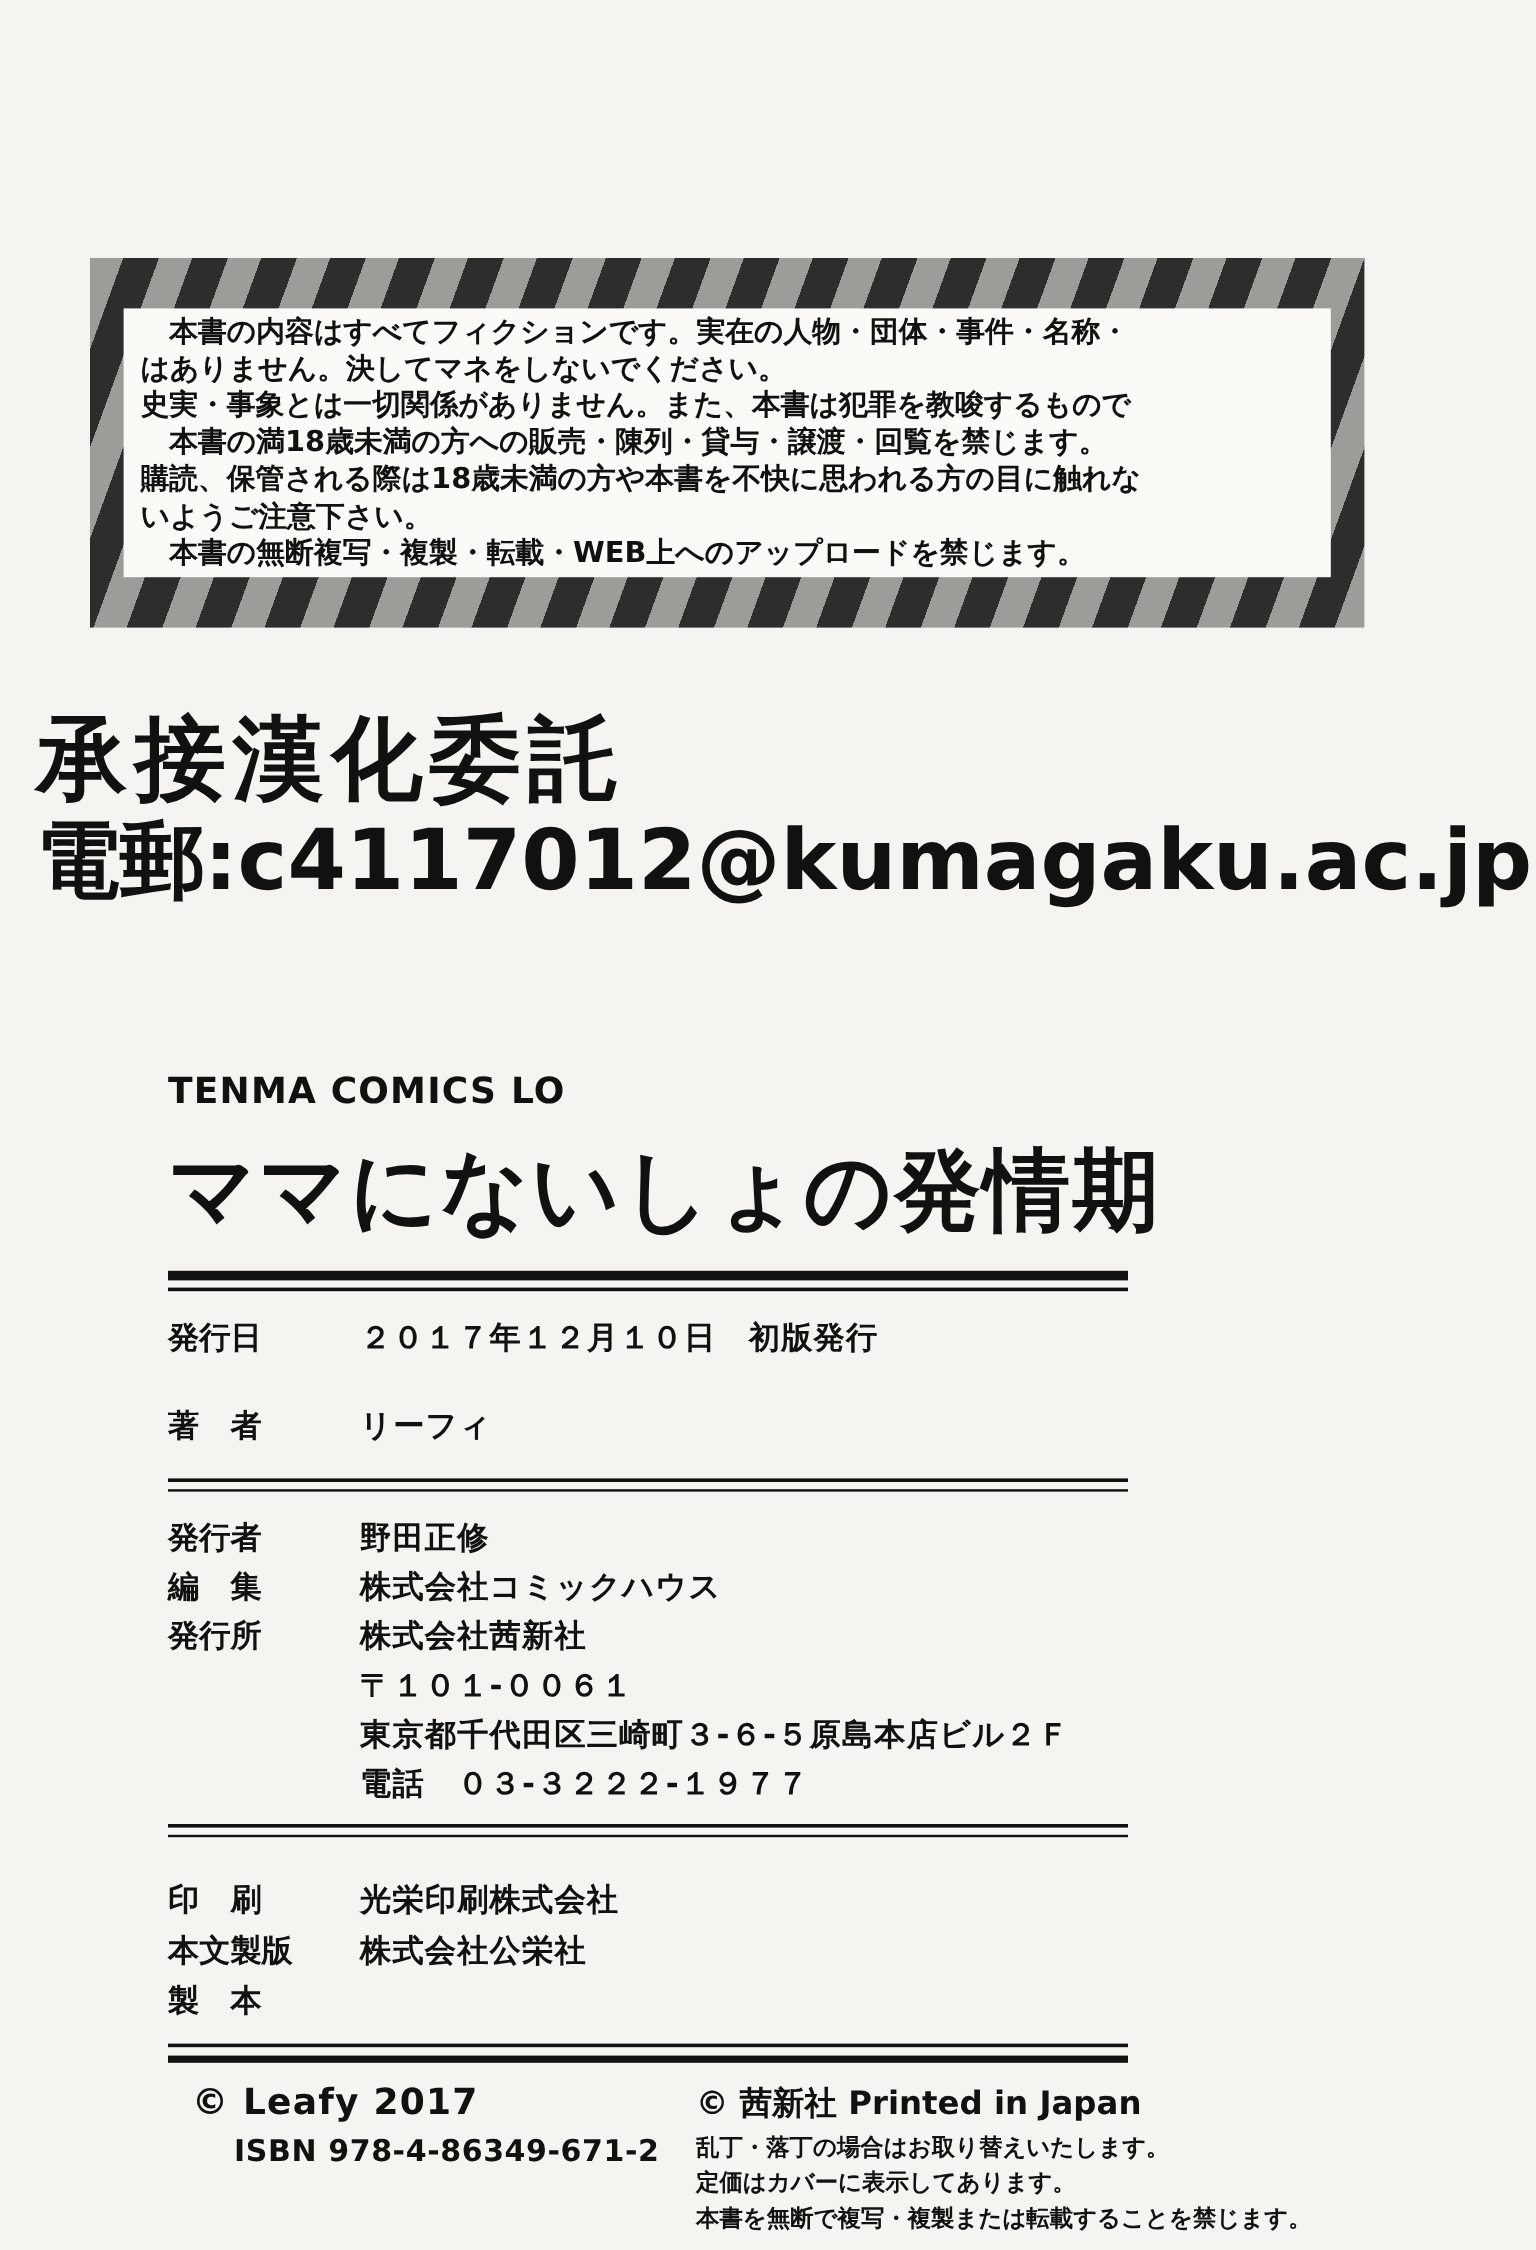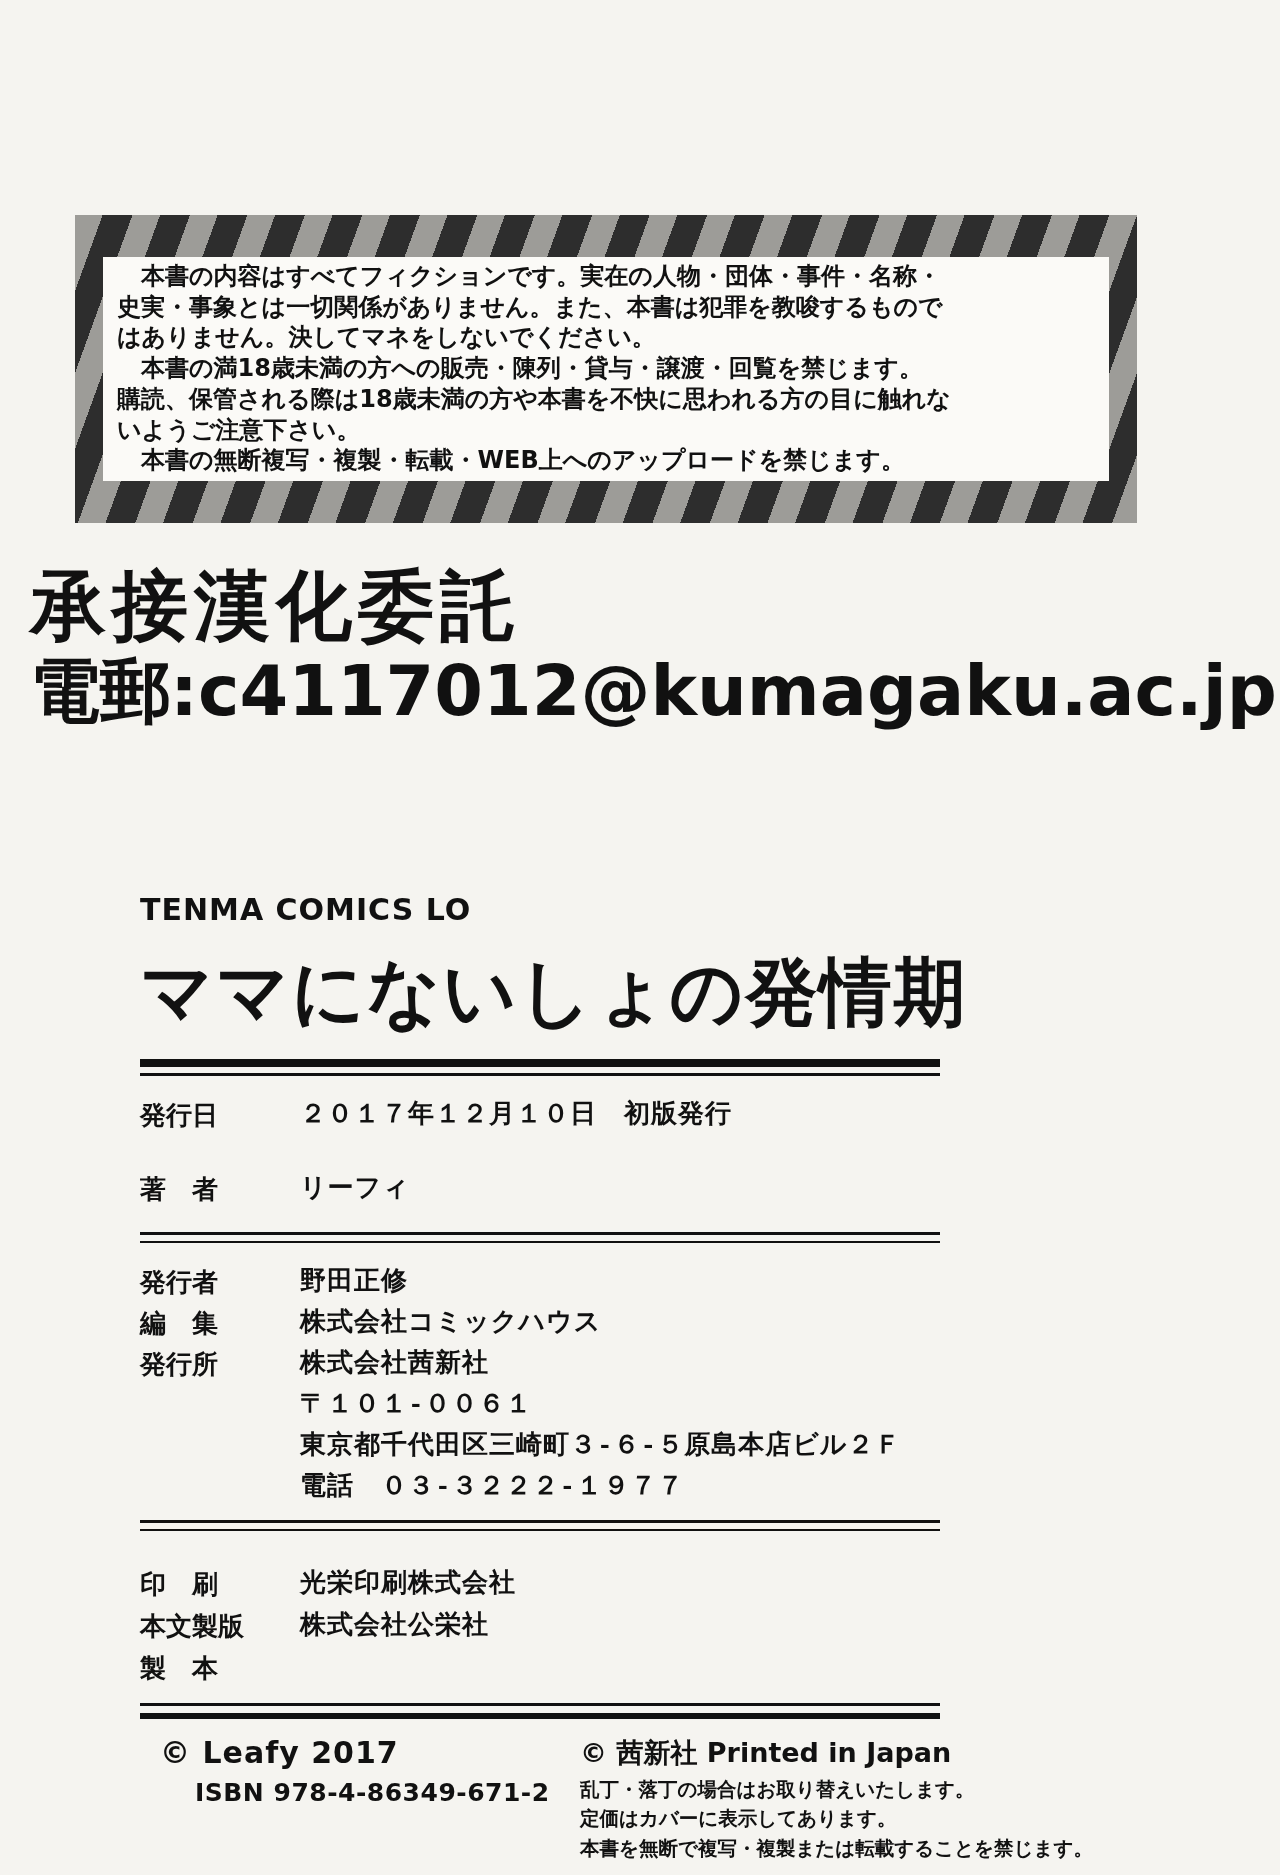--- a/index.html
+++ b/index.html
@@ -40,21 +40,21 @@
     font-size:24px;
     line-height:1.28;
     font-weight:bold;
     letter-spacing:0px;
     white-space:nowrap;
   }
 
   
   .trans-notice{
     position:absolute;
-    left:30px;top:562px;
+    left:30px;top:588px;
     width:1230px;
   }
   .trans-line1{
     font-size:76px;
     font-weight:bold;
     letter-spacing:6px;
     line-height:1.15;
     white-space:nowrap;
   }
   .trans-line2{
@@ -110,21 +110,20 @@
   }
   .crow .lbl{
     flex:0 0 160px;
     font-weight:bold;
     white-space:nowrap;
   }
   .crow .val{
     white-space:nowrap;
     font-weight:bold;
     letter-spacing:1px;
-    font-family:Liberation Mono, monospace;
   }
   .rows-top .crow{margin-top:26px;}
   .rows-top .crow.gap{margin-top:48px;}
   .rows-mid{padding:26px 0 20px 0;}
   .rows-mid .crow{margin-top:15px;}
   .rows-mid .crow:first-child{margin-top:0;}
   .rows-bottom{padding:40px 0 22px 0;}
   .rows-bottom .crow{margin-top:16px;}
   .rows-bottom .crow:first-child{margin-top:0;}
   .rows-top{padding-bottom:30px;}
@@ -153,22 +152,22 @@
   .foot-notes{margin-top:4px;}
 </style>
 </head>
 <body>
 
 <div class="page">
 
   <div class="warning-frame">
     <div class="warning-inner">
       <div class="warning-line">　本書の内容はすべてフィクションです。実在の人物・団体・事件・名称・</div>
+      <div class="warning-line">はありません。決してマネをしないでください。</div>
       <div class="warning-line">史実・事象とは一切関係がありません。また、本書は犯罪を教唆するもので</div>
-      <div class="warning-line">はありません。決してマネをしないでください。</div>
       <div class="warning-line">　本書の満18歳未満の方への販売・陳列・貸与・譲渡・回覧を禁じます。</div>
       <div class="warning-line">購読、保管される際は18歳未満の方や本書を不快に思われる方の目に触れな</div>
       <div class="warning-line">いようご注意下さい。</div>
       <div class="warning-line">　本書の無断複写・複製・転載・WEB上へのアップロードを禁じます。</div>
     </div>
   </div>
 
   <div class="trans-notice">
     <div class="trans-line1">承接漢化委託</div>
     <div class="trans-line2">電郵:c4117012@kumagaku.ac.jp</div>

